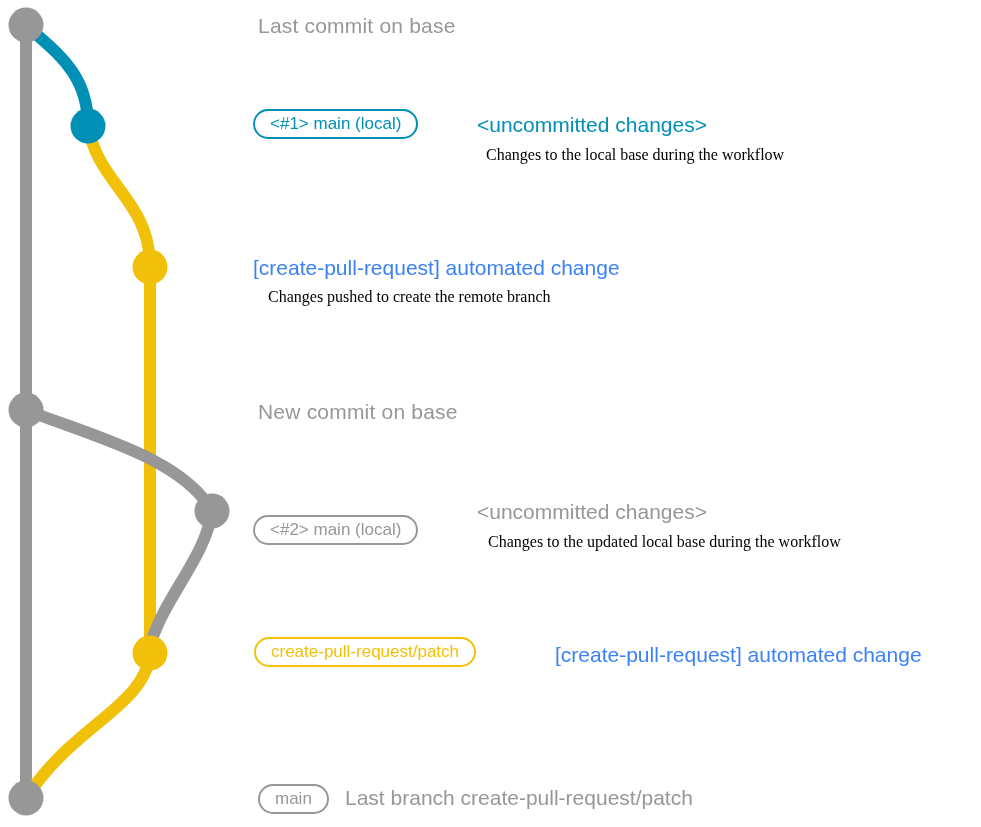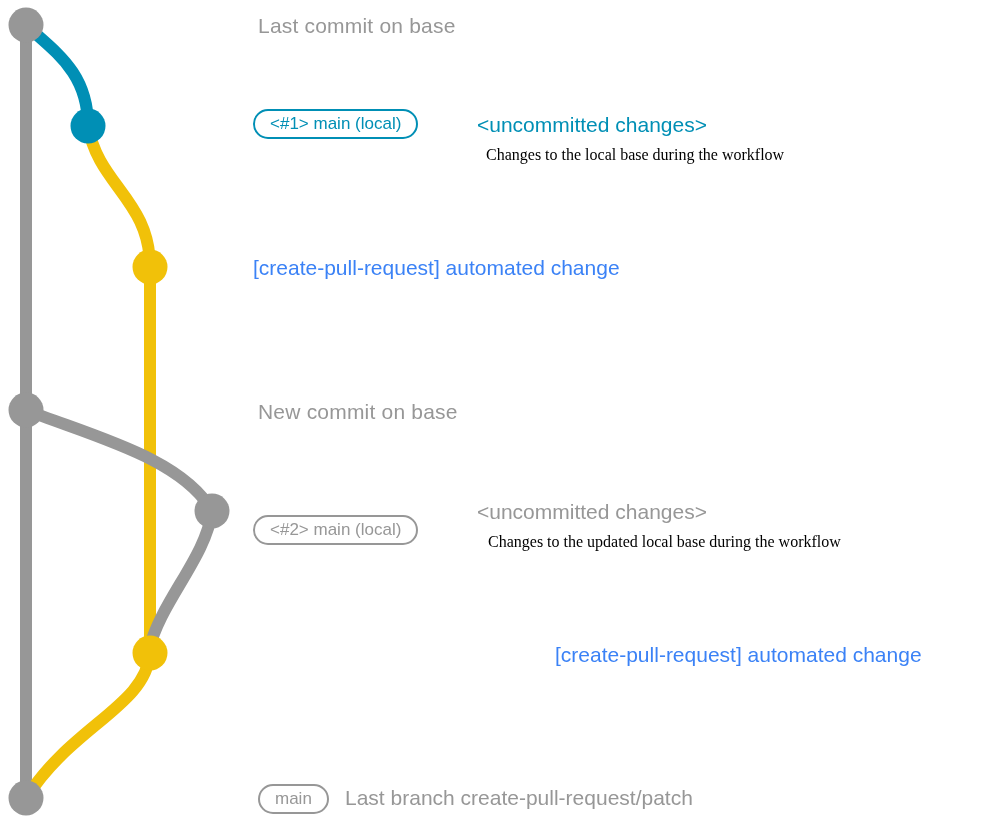--- a/index.html
+++ b/index.html
@@ -64,25 +64,27 @@
     <circle cx="26" cy="798" r="17.5" fill="#979797"></circle>
   </svg>
 
   <div class="section-title gray-text" style="left:258px; top:14px;">Last commit on base</div>
 
   <div class="branch-label teal" style="left:253px; top:109px;">&lt;#1&gt; main (local)</div>
   <div class="commit-message teal-text" style="left:477px; top:113px;">&lt;uncommitted changes&gt;</div>
   <div class="caption" style="left:486px; top:146px;">Changes to the local base during the workflow</div>
 
   <div class="commit-message yellow-text" style="left:253px; top:256px;">[create-pull-request] automated change</div>
+  <div class="caption" style="left:268px; top:288px;">Changes pushed to create the remote branch</div>
 
   <div class="section-title gray-text" style="left:258px; top:400px;">New commit on base</div>
 
   <div class="branch-label gray" style="left:253px; top:495px;">&lt;#2&gt; main (local)</div>
   <div class="commit-message gray-text" style="left:477px; top:500px;">&lt;uncommitted changes&gt;</div>
   <div class="caption" style="left:488px; top:533px;">Changes to the updated local base during the workflow</div>
 
+  <div class="branch-label yellow" style="left:254px; top:637px;">create-pull-request/patch</div>
   <div class="commit-message yellow-text" style="left:555px; top:643px;">[create-pull-request] automated change</div>
 
   <div class="branch-label gray" style="left:258px; top:764px;">main</div>
   <div class="commit-message gray-text" style="left:345px; top:786px;">Last branch create-pull-request/patch</div>
 
 </div>
 
 </body></html>

